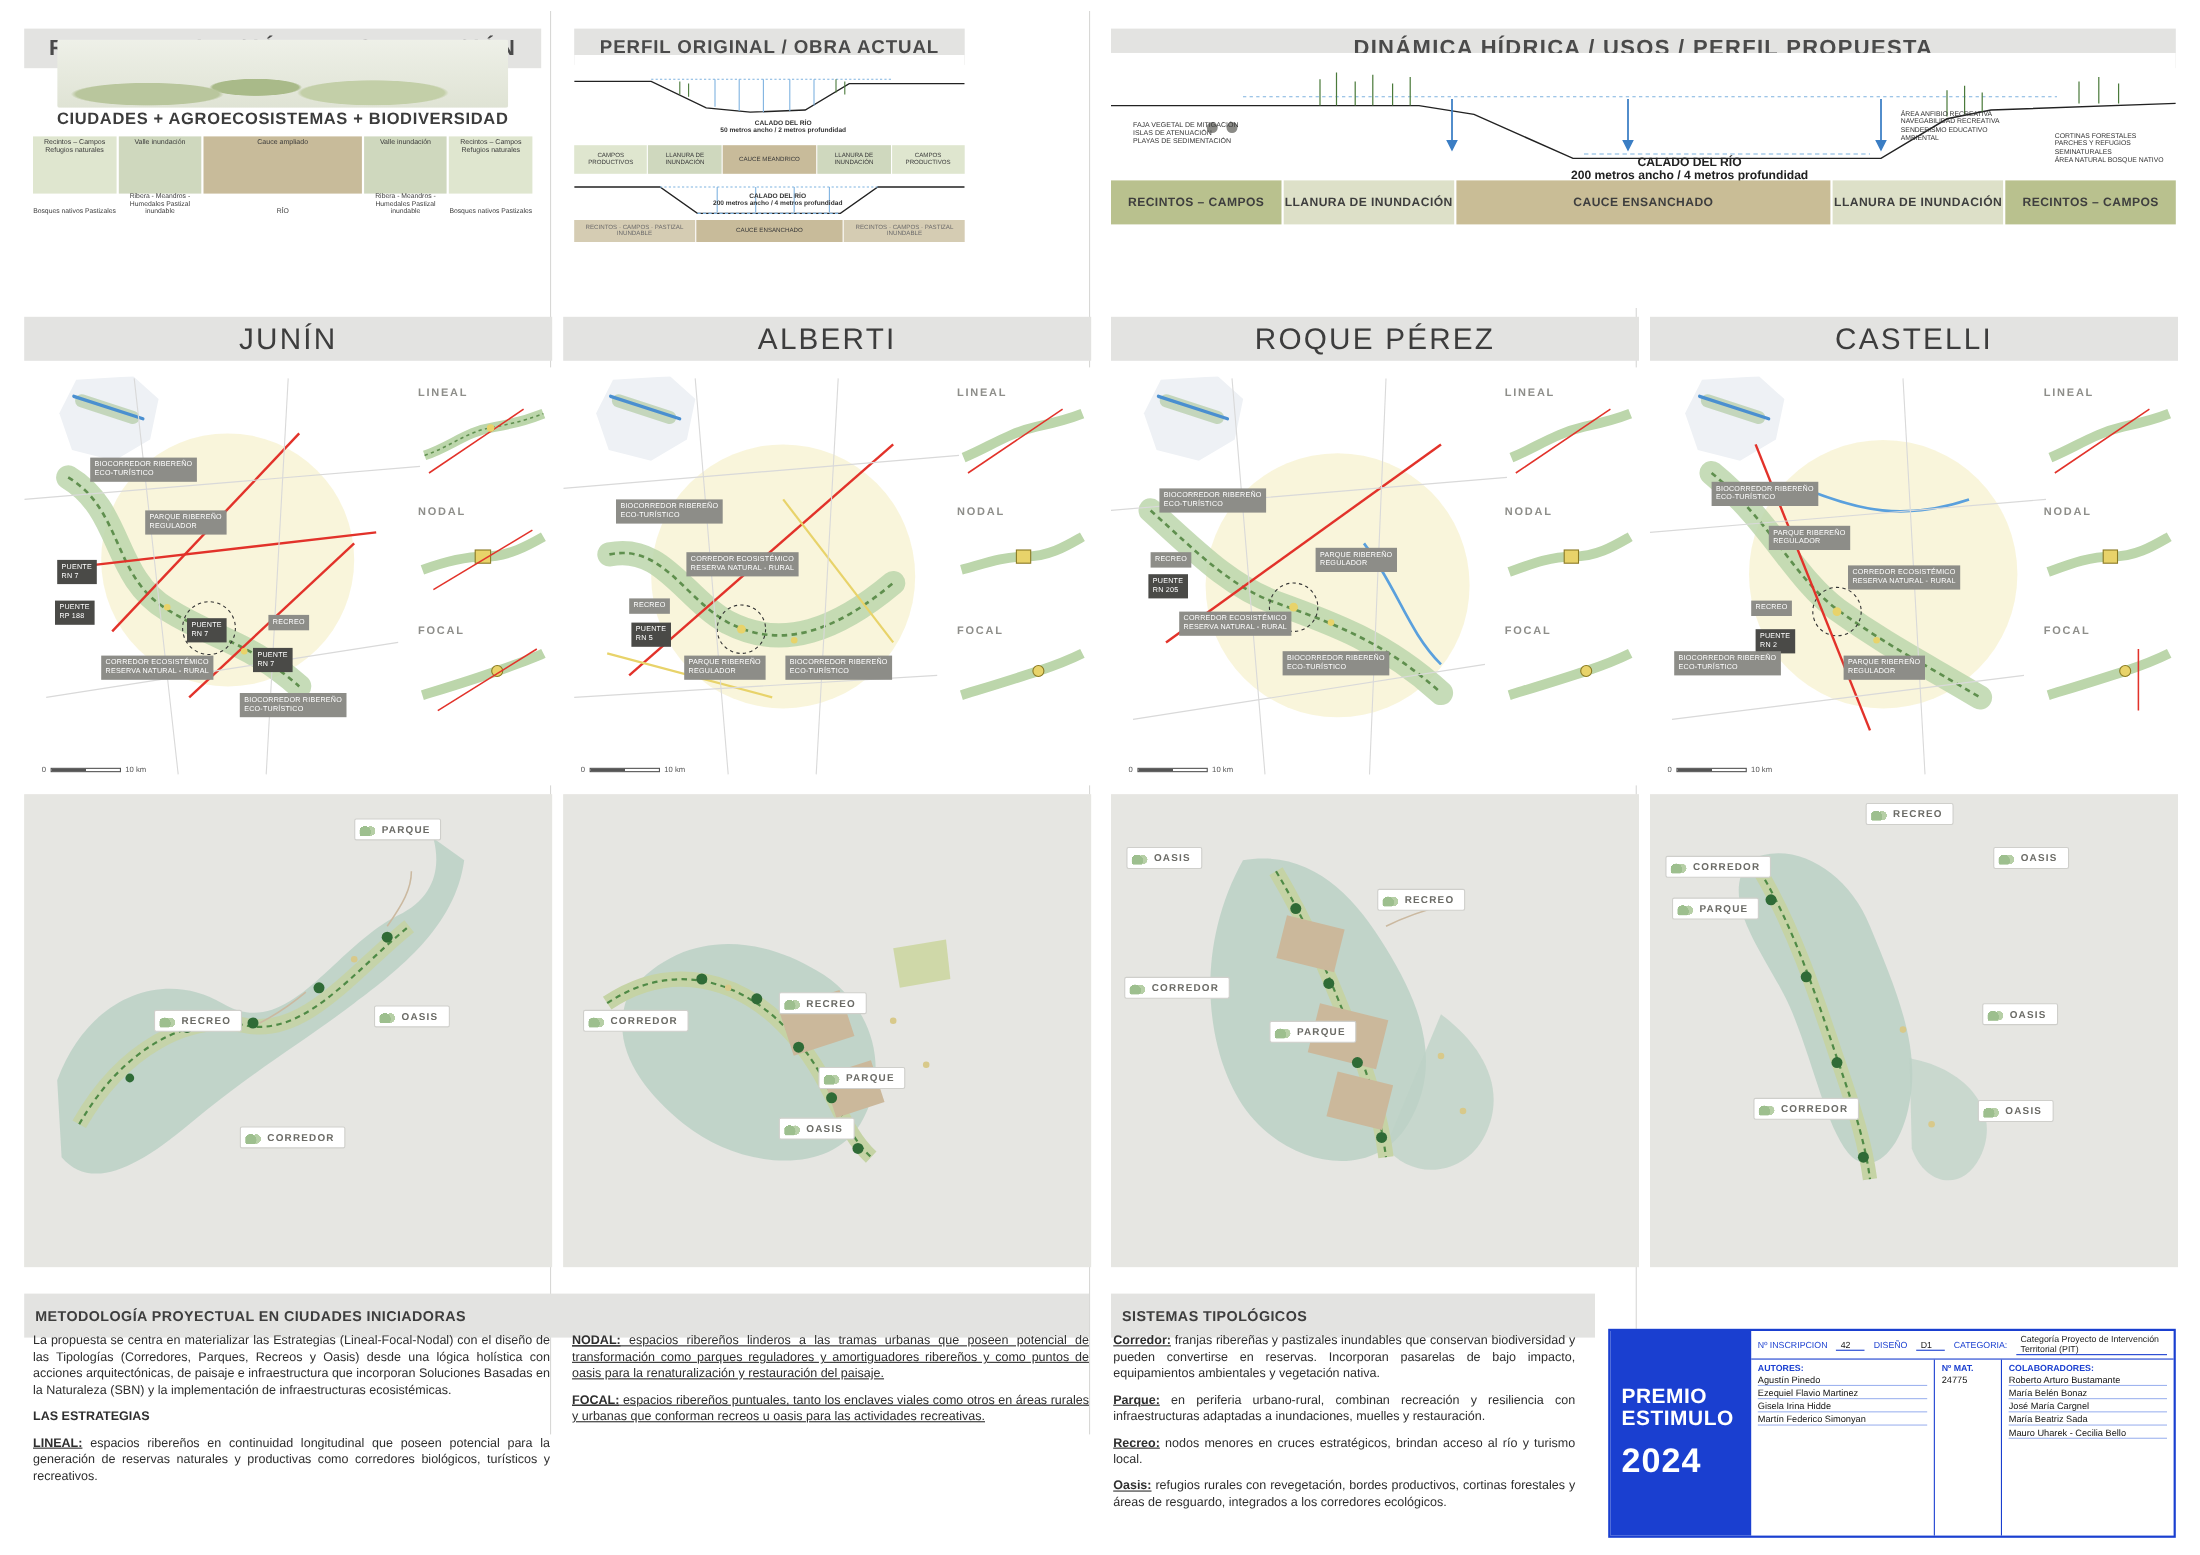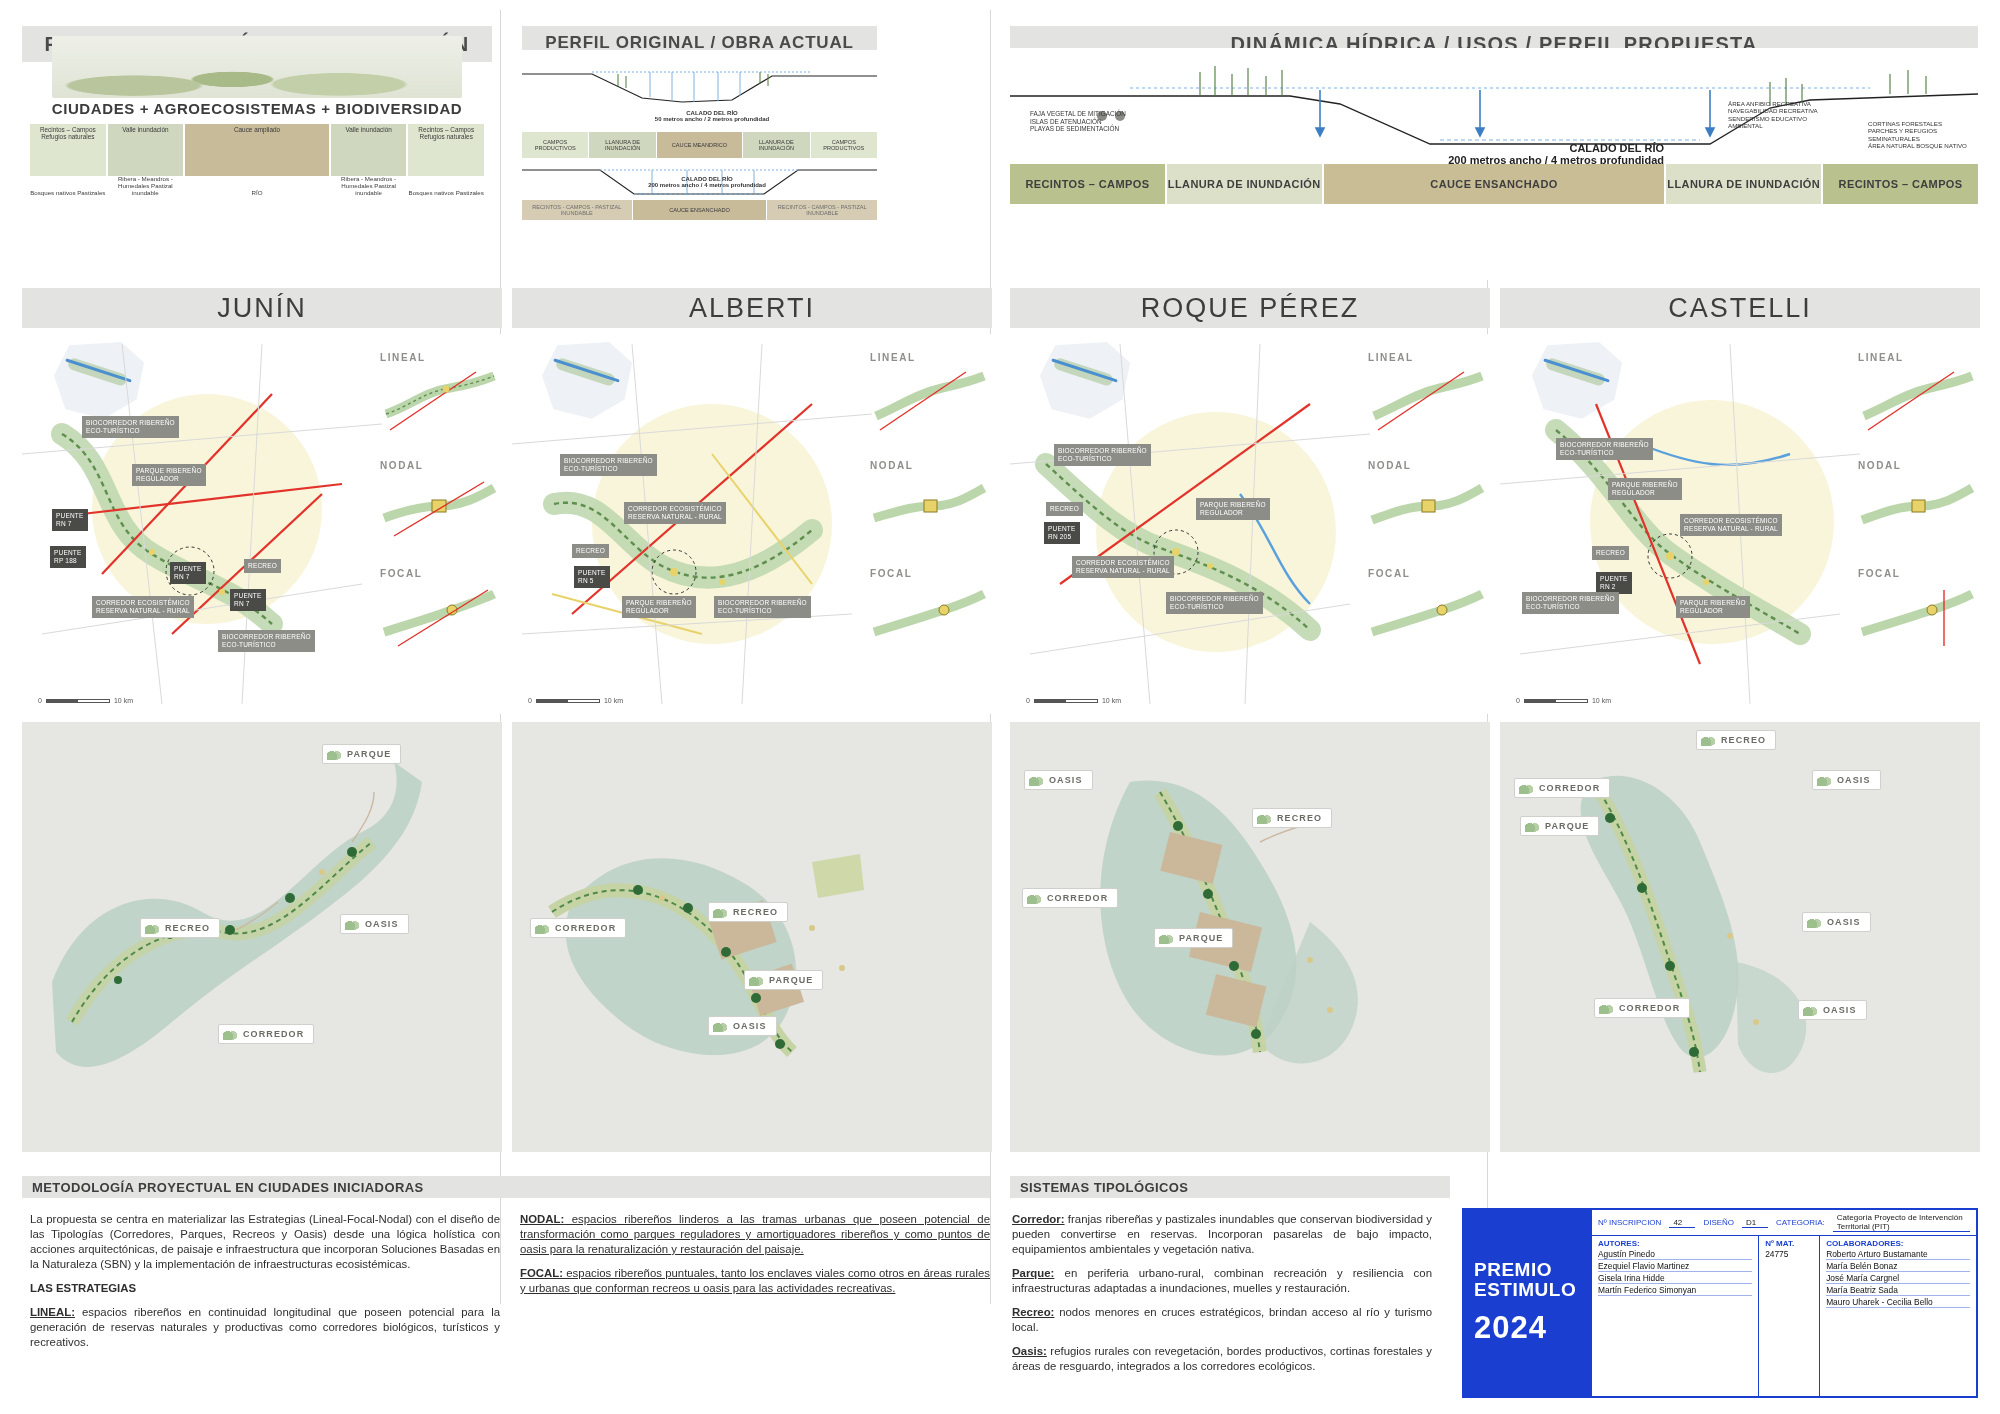--- a/index.html
+++ b/index.html
@@ -134,21 +134,21 @@
   }
   .pill .gl {
     position:absolute; left:4px; top:50%; transform:translateY(-50%);
     width:16px; height:12px;
     background:
       radial-gradient(circle at 30% 70%, #9dbf8e 0 38%, transparent 39%),
       radial-gradient(circle at 62% 62%, #b6cfa6 0 34%, transparent 35%);
   }
 
   
-  .foot-band { position:absolute; background:#e3e3e1; height:22px; display:flex; align-items:center; padding-left:10px;
+  .foot-band { position:absolute; background:#e3e3e1; height:40px; display:flex; align-items:center; padding-left:10px;
     font-weight:bold; font-size:13px; letter-spacing:.4px; color:#3d3d3d; }
   .ftxt { position:absolute; font-size:11.4px; line-height:1.32; color:#2e2e2e; text-align:justify; }
   .ftxt b, .ftxt .u { font-weight:bold; }
   .u { text-decoration:underline; }
   .ftxt p { margin:0 0 9px; }
 
   
   #stamp {
     position:absolute; left:1462px; top:1208px; width:516px; height:190px;
     border:2px solid #1a3fd0; display:flex; background:#fff;
@@ -304,21 +304,21 @@
         <line x1="916" y1="46" x2="916" y2="28"></line>
       </g>
       <g fill="#8a8a86">
         <circle cx="92" cy="68" r="5"></circle>
           <circle cx="110" cy="68" r="5"></circle>
       </g>
     </svg>
     <div style="position:absolute;left:20px;top:96px;width:120px;font-size:6.4px;line-height:1.2;white-space:pre-line;color:#333">FAJA VEGETAL DE MITIGACIÓN
 ISLAS DE ATENUACIÓN
 PLAYAS DE SEDIMENTACIÓN</div>
-    <div style="position:absolute;left:374px;top:128px;width:280px;text-align:right;font-size:11px;font-weight:bold;white-space:pre-line;color:#222">CALADO DEL RÍO
+    <div style="position:absolute;left:386px;top:128px;width:280px;text-align:center;font-size:11px;font-weight:bold;white-space:pre-line;color:#222">CALADO DEL RÍO
 200 metros ancho / 4 metros profundidad</div>
     <div style="position:absolute;left:718px;top:86px;width:130px;font-size:6.2px;line-height:1.2;white-space:pre-line;color:#333">ÁREA ANFIBIO RECREATIVA
 NAVEGABILIDAD RECREATIVA
 SENDERISMO EDUCATIVO
 AMBIENTAL</div>
     <div style="position:absolute;left:858px;top:106px;width:110px;font-size:6.2px;line-height:1.2;white-space:pre-line;color:#333">CORTINAS FORESTALES
 PARCHES Y REFUGIOS SEMINATURALES
 ÁREA NATURAL  BOSQUE NATIVO</div>
     <div class="band3">
       <div class="b-olive" style="flex:1">RECINTOS –

